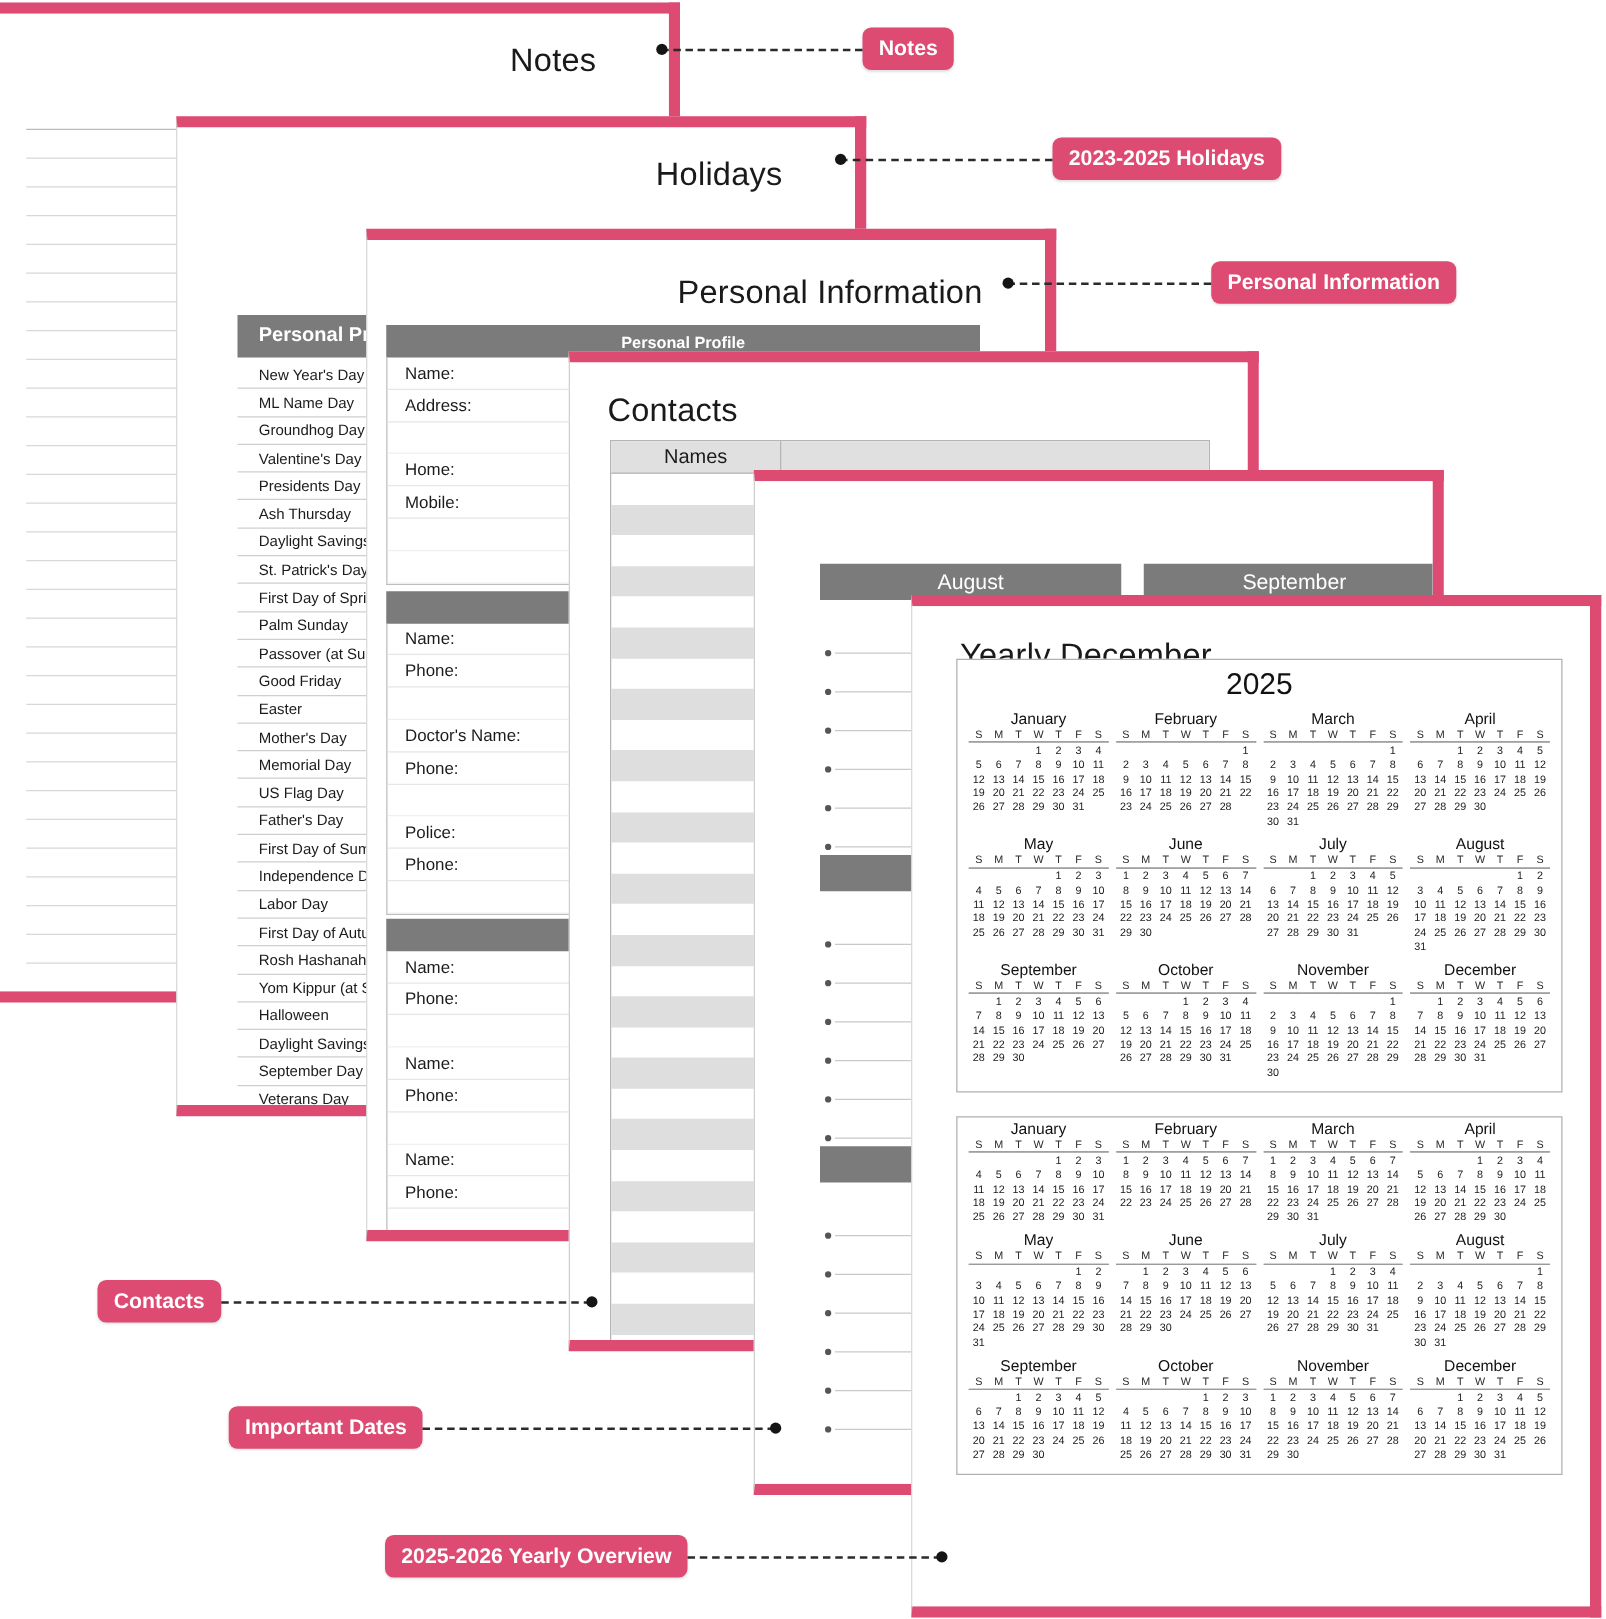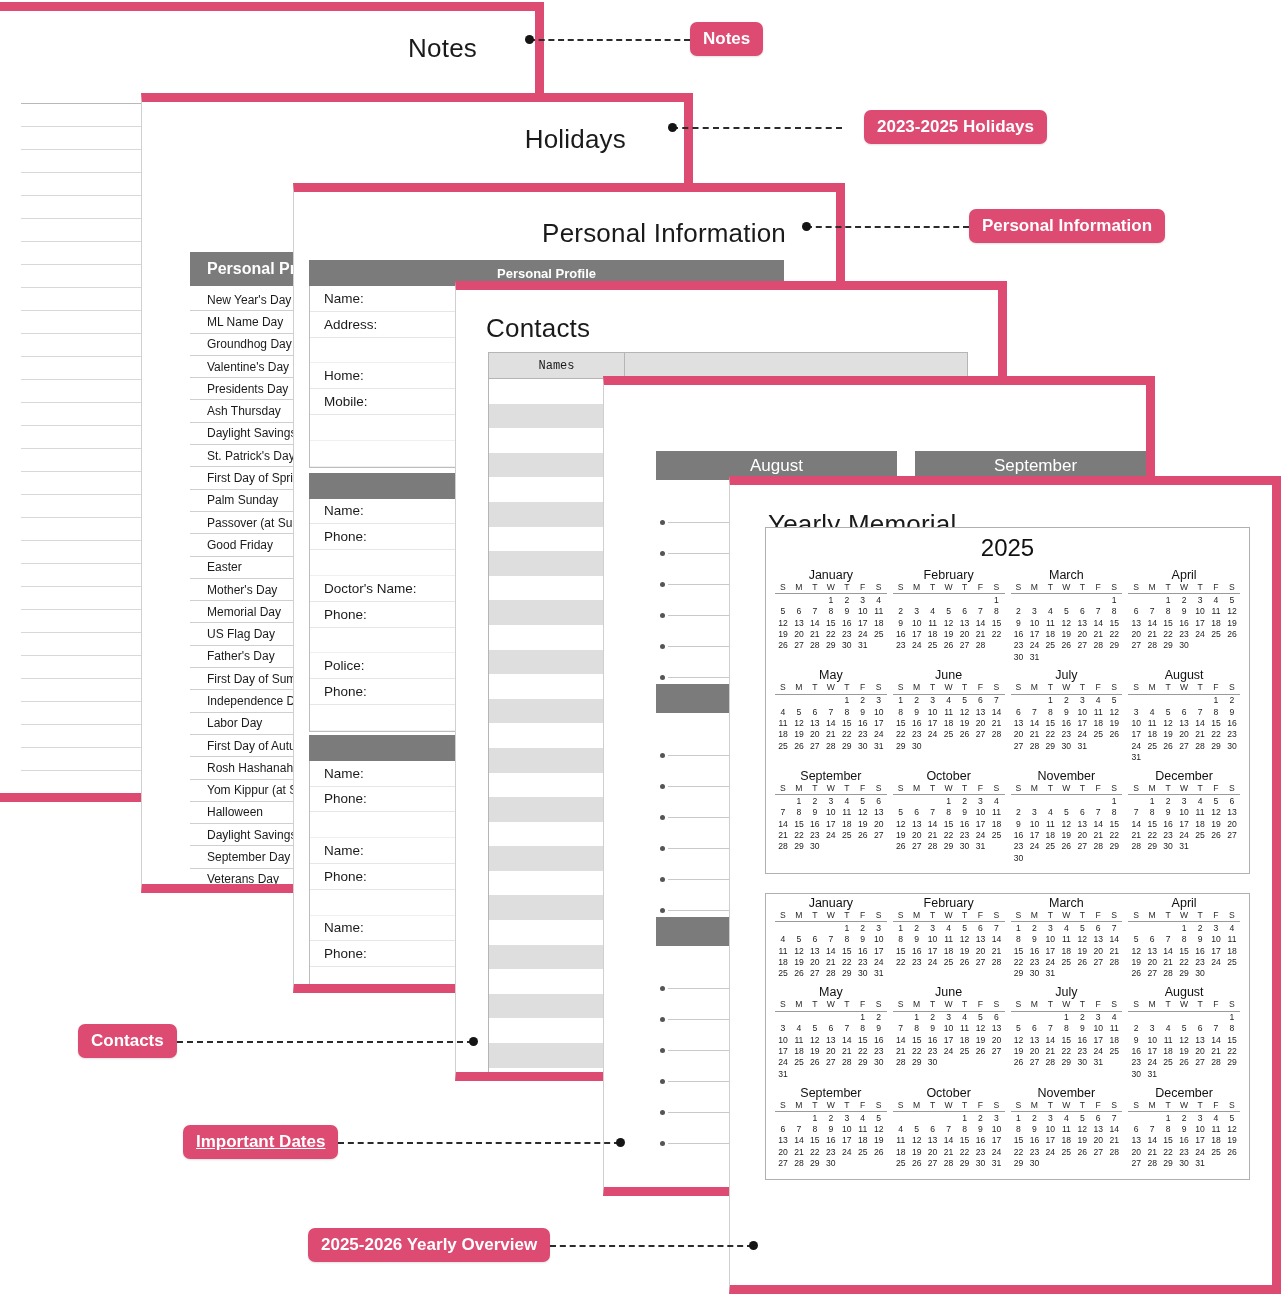--- a/index.html
+++ b/index.html
@@ -52,21 +52,21 @@
   .pi-row{height:24.8px;display:flex;align-items:center;border-bottom:1px solid #e6e6e6;
           font-size:13.5px;padding-left:14px;color:#1b1b1b;}
   .pi-row.blank{border-bottom:1px solid #efefef;}
 
   
   #contacts{left:455px;top:281px;width:552px;height:800px;}
   #contacts .ct-title{position:absolute;left:30px;top:23px;}
   .ct-table{position:absolute;left:32px;top:62px;width:480px;
             border:1px solid #b5b5b5;box-sizing:border-box;}
   .ct-thead{display:flex;height:25px;background:#e0e0e0;border-bottom:1px solid #b5b5b5;}
-  .ct-thead .th{display:flex;align-items:center;justify-content:center;font-size:12px;color:#1b1b1b;font-family:Liberation Mono, monospace;}
+  .ct-thead .th{display:flex;align-items:center;justify-content:center;font-size:16px;color:#1b1b1b;}
   .ct-thead .th.names{flex:0 0 135px;border-right:1px solid #b5b5b5;}
   .ct-thead .th.details{flex:1;}
   .ct-row{display:flex;height:24.6px;}
   .ct-row.alt{background:#dedede;}
   .ct-row .c-names{flex:0 0 135px;border-right:1px solid #b5b5b5;}
   .ct-row .c-details{flex:1;}
 
   
   #important{left:603px;top:376px;width:552px;height:820px;}
   #important .id-title{position:absolute;left:0;right:30px;top:28px;text-align:center;}
@@ -559,21 +559,21 @@
                 <div class="mline"></div>
               </div>
             </div>
           </div>
         </div>
     </div>
   </div>
 
   <div class="sheet toppink" id="yearly">
     <div class="sheet-inner">
-      <div class="page-title yo-title">Yearly Memorial</div>
+      <div class="page-title yo-title">Yearly December</div>
       <div id="yr-cards">
           <div class="yr-card" style="top: 42px;">
             <div class="yr-title">2025</div>
             <div class="months">
               <div class="mon">
                 <div class="mon-name">January</div>
                 <table class="cal">
                   <thead>
                     <tr>
                       <th>S</th>
@@ -2135,30 +2135,30 @@
             </div>
           </div>
         </div>
     </div>
   </div>
 
   <div id="callout-layer">
       <div class="tag" style="left: 690px; top: 22px;">Notes</div>
       <div class="leader" style="left: 529px; width: 161px; top: 39px;"></div>
       <div class="dot" style="left: 524.5px; top: 34.5px;"></div>
-      <div class="tag" style="left: 842px; top: 110px; margin-left: 22px;">2023-2025 Holidays</div>
+      <div class="tag" style="left: 842px; top: 110px;">2023-2025 Holidays</div>
       <div class="leader" style="left: 672px; width: 170px; top: 127px;"></div>
       <div class="dot" style="left: 667.5px; top: 122.5px;"></div>
       <div class="tag" style="left: 969px; top: 209px;">Personal Information</div>
       <div class="leader" style="left: 806px; width: 163px; top: 226px;"></div>
       <div class="dot" style="left: 801.5px; top: 221.5px;"></div>
       <div class="tag" style="left: 78px; top: 1024px;">Contacts</div>
       <div class="leader" style="left: 177px; width: 296px; top: 1041px;"></div>
       <div class="dot" style="left: 468.5px; top: 1036.5px;"></div>
-      <div class="tag" style="left: 183px; top: 1125px; text-decoration: underline;">Important Dates</div>
+      <div class="tag" style="left: 183px; top: 1125px;">Important Dates</div>
       <div class="leader" style="left: 338px; width: 282px; top: 1142px;"></div>
       <div class="dot" style="left: 615.5px; top: 1137.5px;"></div>
       <div class="tag" style="left: 308px; top: 1228px;">2025-2026 Yearly Overview</div>
       <div class="leader" style="left: 550px; width: 203px; top: 1245px;"></div>
       <div class="dot" style="left: 748.5px; top: 1240.5px;"></div>
     </div>
 
 </div>
 
 </body></html>

